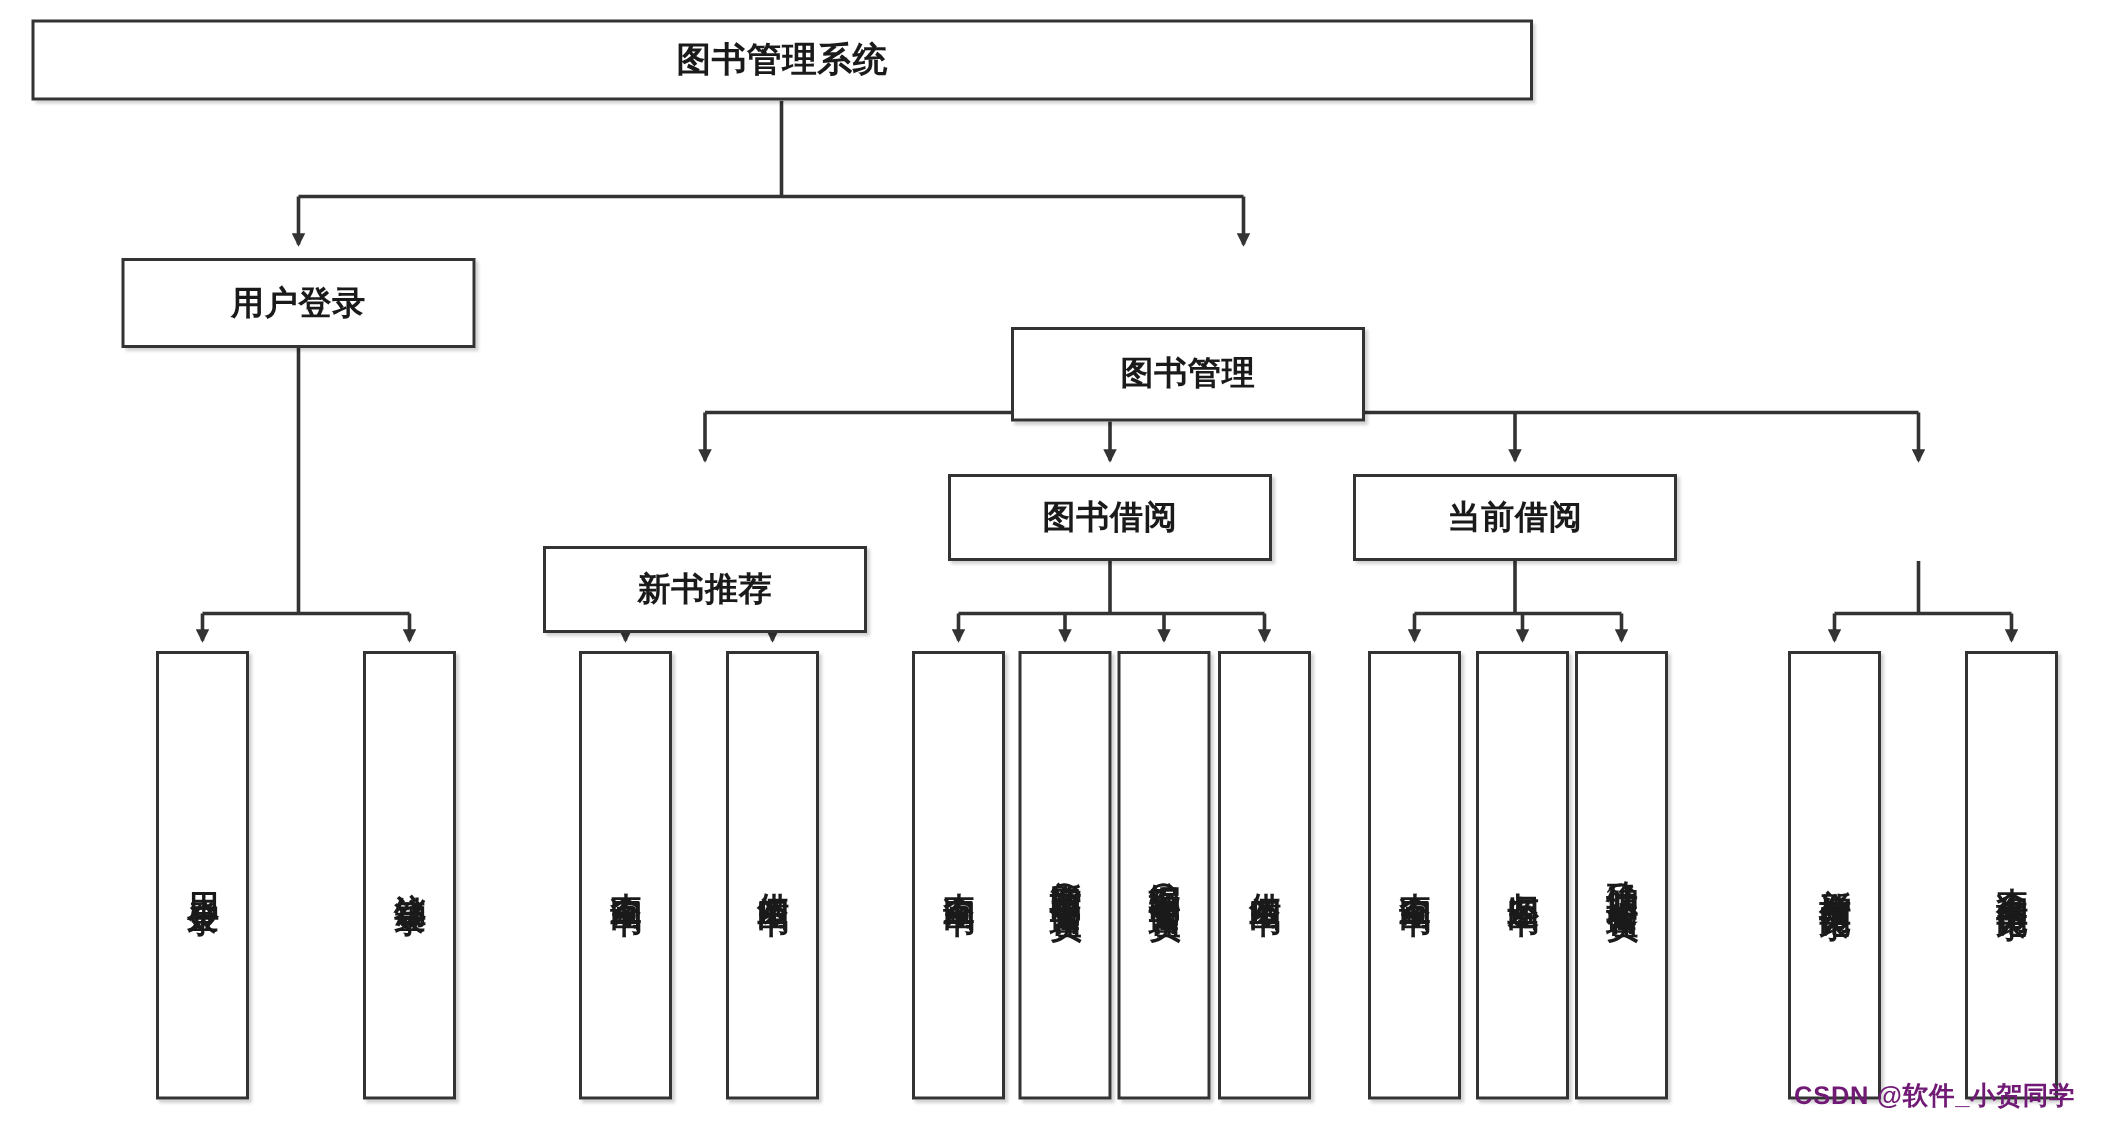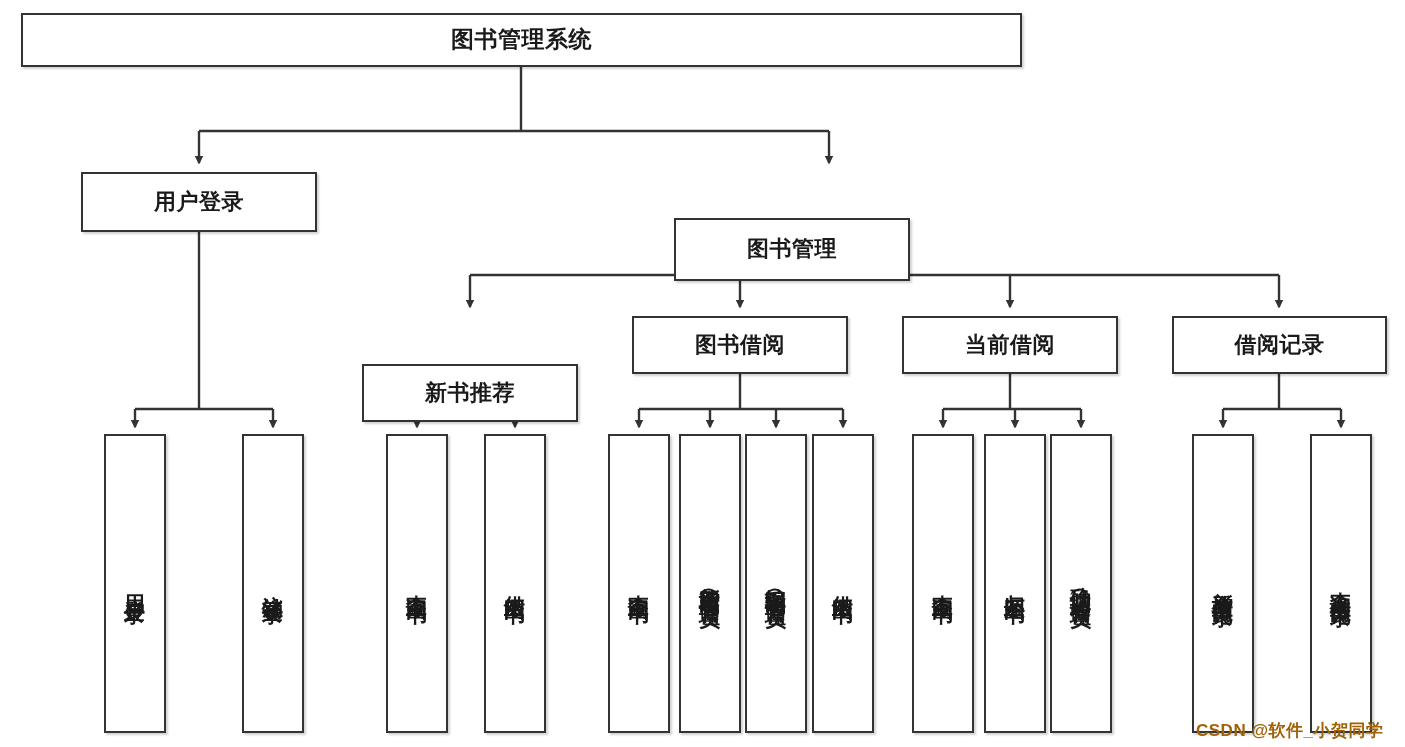--- a/index.html
+++ b/index.html
@@ -60,21 +60,21 @@
     text-orientation: upright;
     letter-spacing: 3px;
     line-height: 1;
   }
   .n-root .node-label { font-size: 23px; }
   .n-l2 .node-label   { font-size: 22px; }
   .n-l3 .node-label   { font-size: 22px; }
   .n-leaf .node-label { font-size: 21px; }
   .watermark {
     position: absolute;
-    color: #a16207;
+    color: #701a75;
     font-size: 17px;
     letter-spacing: 0.5px;
     white-space: nowrap;
     user-select: none;
   }
 </style>
 </head>
 <body>
 
 <div id="diagram-root">
@@ -147,23 +147,20 @@
 
   <div class="node horiz n-l3" style="left:362px; top:316px; width:216px; height:58px;margin-top:48px;">
     <span class="node-label">新书推荐</span>
   </div>
   <div class="node horiz n-l3" style="left:902px; top:316px; width:216px; height:58px;">
     <span class="node-label">当前借阅</span>
   </div>
   <div class="node horiz n-l3" style="left:632px; top:316px; width:216px; height:58px;">
     <span class="node-label">图书借阅</span>
   </div>
-  <div class="node horiz n-l3" style="left:1172px; top:316px; width:215px; height:58px;">
-    <span class="node-label">借阅记录</span>
-  </div>
 
   <div class="node vert n-leaf" style="left:104px; top:434px; width:62px; height:299px;">
     <span class="node-label">用户登录</span>
   </div>
   <div class="node vert n-leaf" style="left:242px; top:434px; width:62px; height:299px;">
     <span class="node-label">注销登录</span>
   </div>
   <div class="node vert n-leaf" style="left:386px; top:434px; width:62px; height:299px;">
     <span class="node-label">查询图书</span>
   </div>

